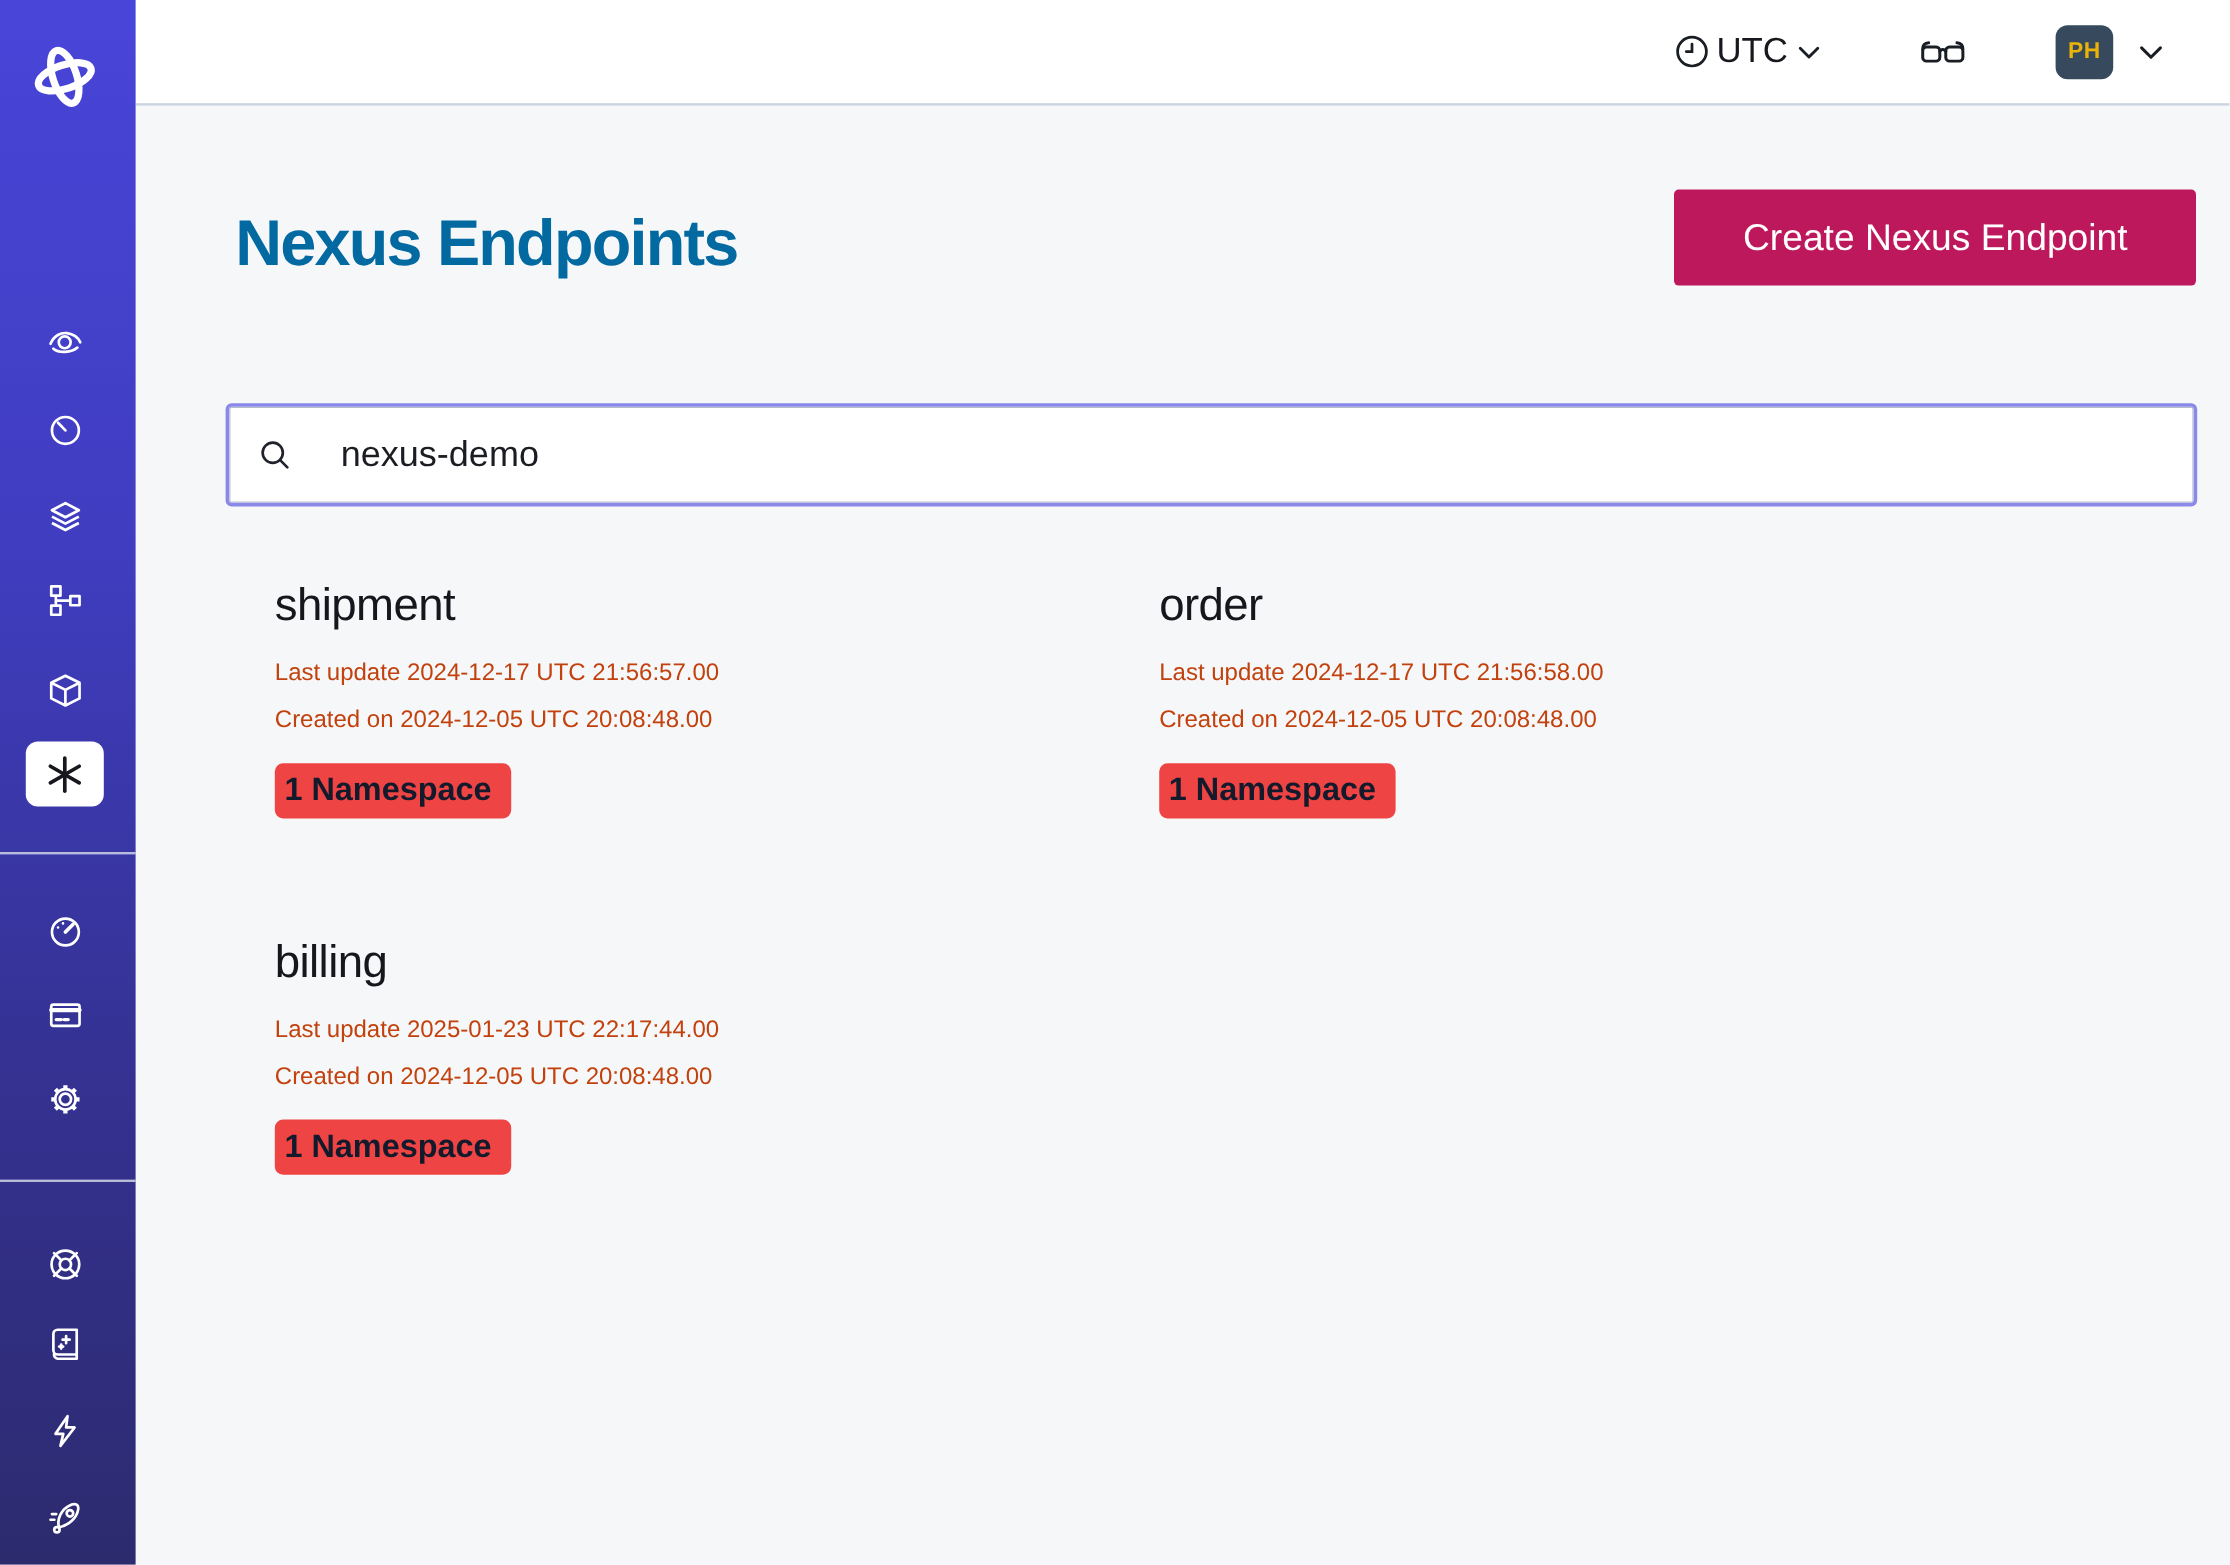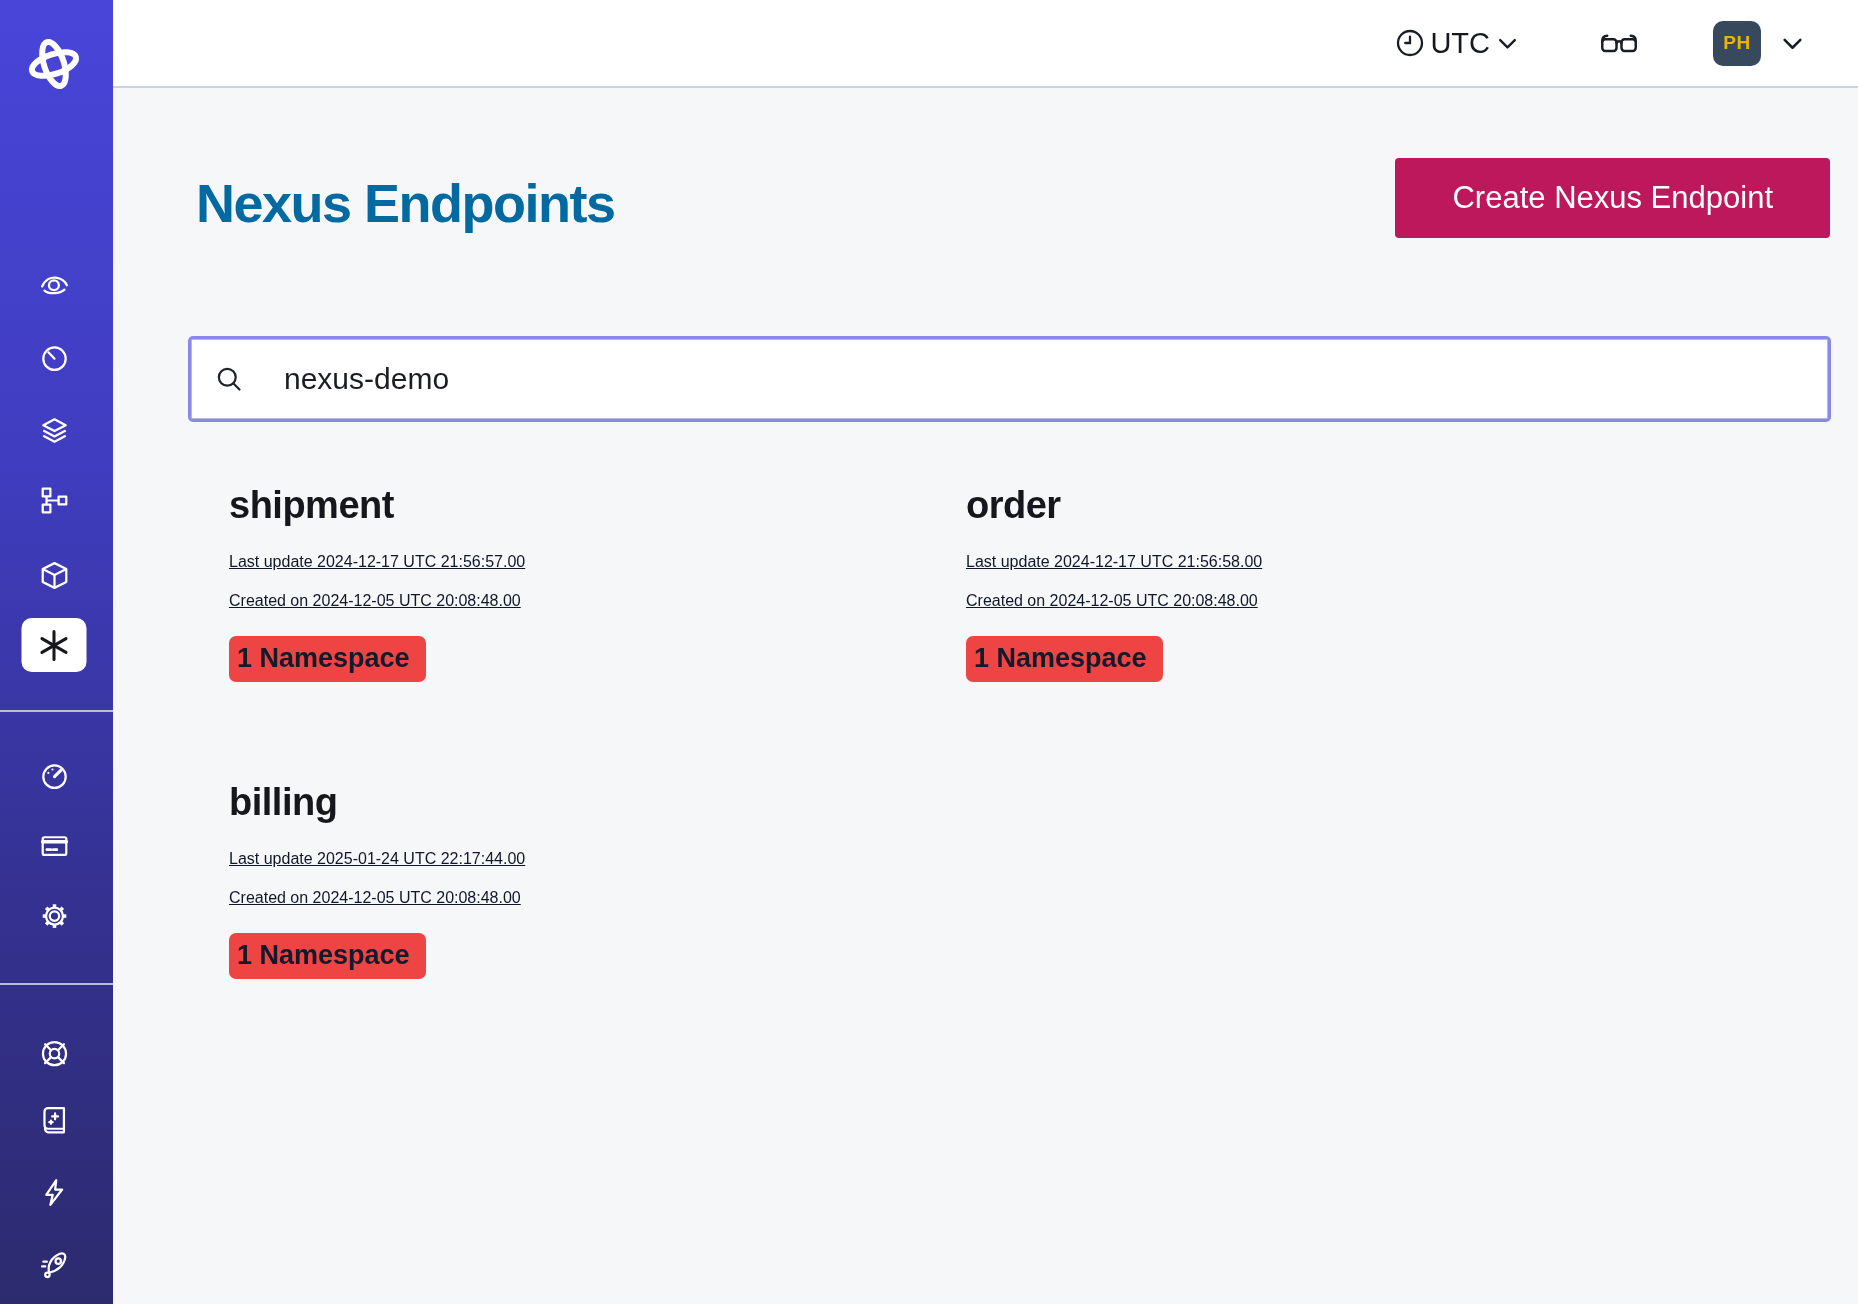--- a/index.html
+++ b/index.html
@@ -68,22 +68,22 @@
   .search-input {
     flex:1; height:100%; border:none; outline:none; background:transparent;
     font-family:inherit; font-size:30px; color:#1b1d22; margin-left:18px;
   }
 
   .cards {
     margin-top:62px; margin-left:41px;
     display:grid; grid-template-columns:737px auto; row-gap:99px;
   }
   .card { }
-  .card-title { font-size:38px; font-weight:700; color:#16171c; letter-spacing:-.5px; cursor:pointer; }
-  .card-date { font-size:16px; color:#0f172a; line-height:39px;text-decoration:underline; }
+  .card-title { font-size:38px; font-weight:400; color:#16171c; letter-spacing:-.5px; cursor:pointer; }
+  .card-date { font-size:20px; color:#c2410c; line-height:39px; }
   .card-date.first { margin-top:15px; }
   .ns-badge {
     display:inline-block; margin-top:16px;
     background:#ef4444; color:#121a2b; font-size:27px; font-weight:700;
     padding:7px 16px 8px 8px; border-radius:7px;
   }
 </style>
 </head>
 <body>
 
@@ -274,19 +274,19 @@
 
     <div class="card">
       <h3 class="card-title">order</h3>
       <div class="card-date first">Last update 2024-12-17 UTC 21:56:58.00</div>
       <div class="card-date">Created on 2024-12-05 UTC 20:08:48.00</div>
       <span class="ns-badge">1 Namespace</span>
     </div>
 
     <div class="card">
       <h3 class="card-title">billing</h3>
-      <div class="card-date first">Last update 2025-01-24 UTC 22:17:44.00</div>
+      <div class="card-date first">Last update 2025-01-23 UTC 22:17:44.00</div>
       <div class="card-date">Created on 2024-12-05 UTC 20:08:48.00</div>
       <span class="ns-badge">1 Namespace</span>
     </div>
 
   </div>
 </main>
 
 </body></html>

